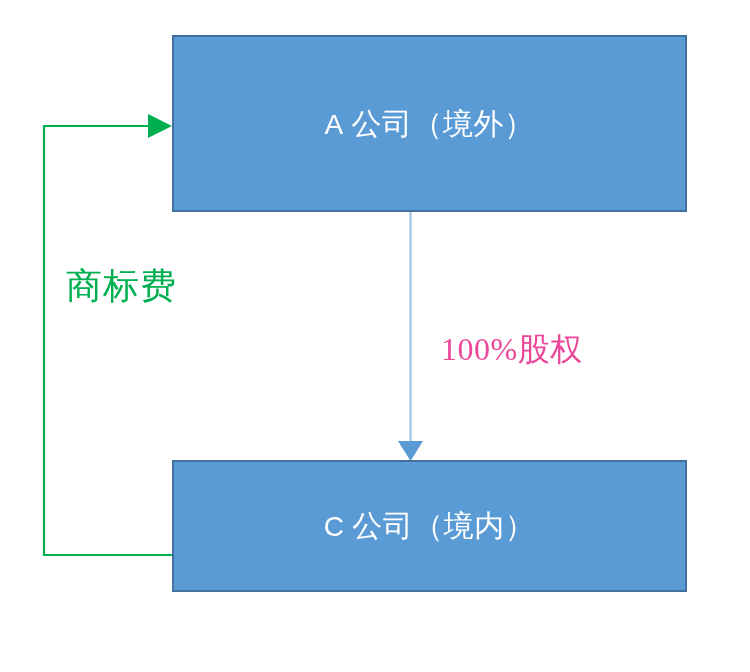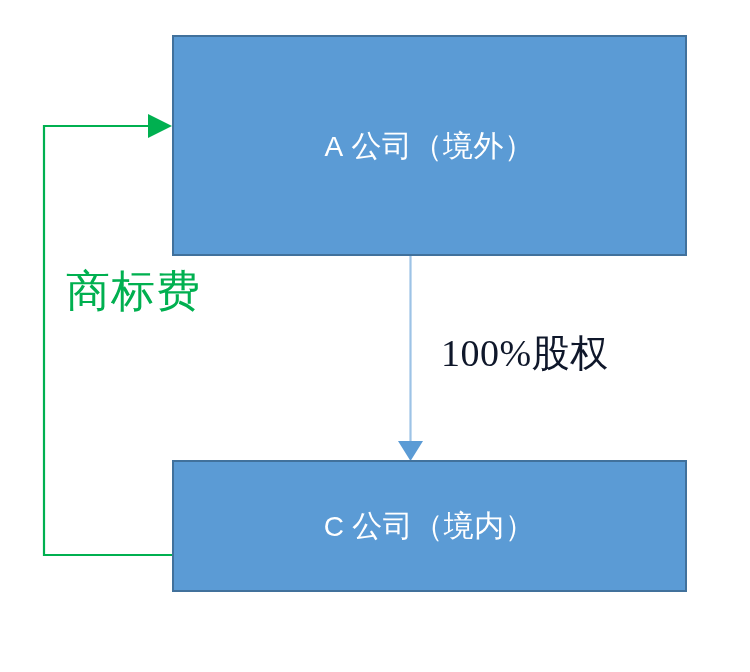--- a/index.html
+++ b/index.html
@@ -52,47 +52,47 @@
   }
   .entity-label .latin {
     font-family: "Liberation Sans", "DejaVu Sans", sans-serif;
     font-size: 28px;
   }
 
   #box-parent-company {
     left: 172px;
     top: 35px;
     width: 515px;
-    height: 221px;
+    height: 177px;
   }
   #box-subsidiary-company {
     left: 172px;
     top: 460px;
     width: 515px;
     height: 132px;
   }
 
   
   .edge-label {
     position: absolute;
     white-space: nowrap;
     font-family: "Liberation Serif", "DejaVu Serif", serif;
   }
   #label-trademark-fee {
     left: 66px;
     top: 262px;
-    font-size: 44px;
+    font-size: 36px;
     color: #00b050;
     letter-spacing: 1px;
   }
   #label-equity-share {
     left: 441px;
     top: 328px;
-    font-size: 38px;
-    color: #0f172a;
+    font-size: 32px;
+    color: #ec4899;
     letter-spacing: 0.5px;
   }
 </style>
 </head>
 <body>
 
 <div id="diagram-canvas">
 
   <svg id="connector-layer" viewBox="0 0 750 672" width="750" height="672" xmlns="http://www.w3.org/2000/svg">
 

